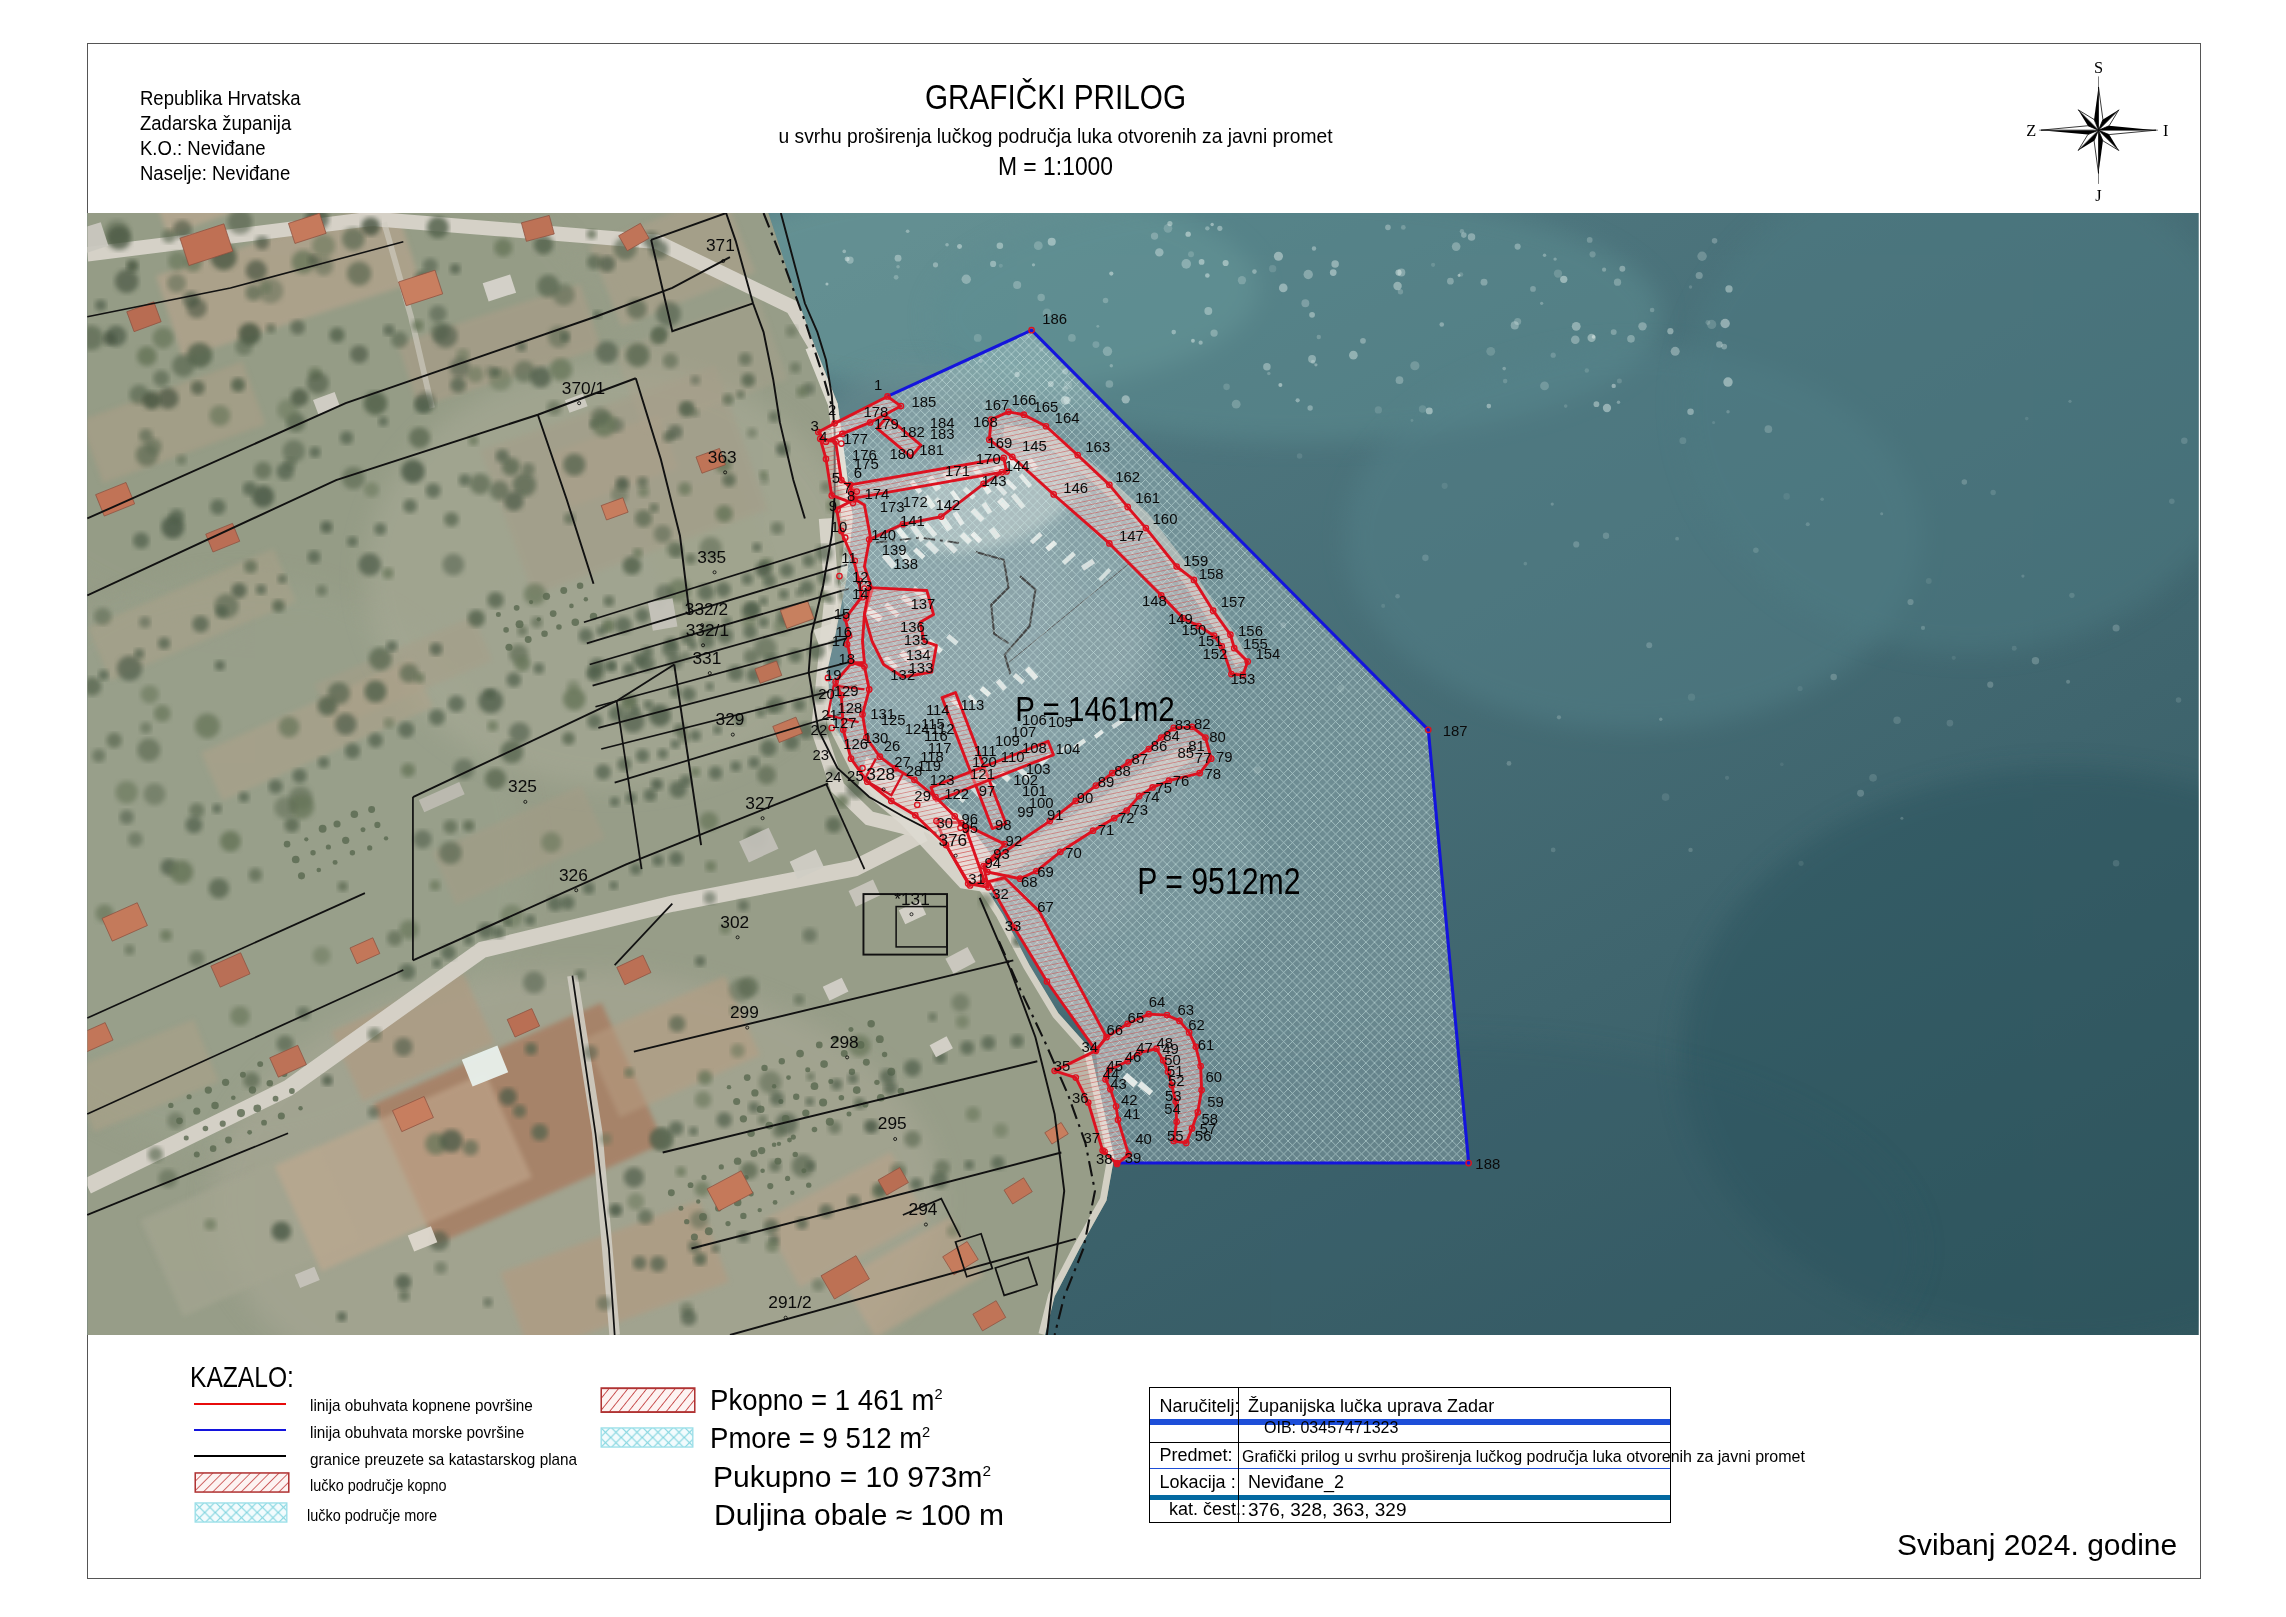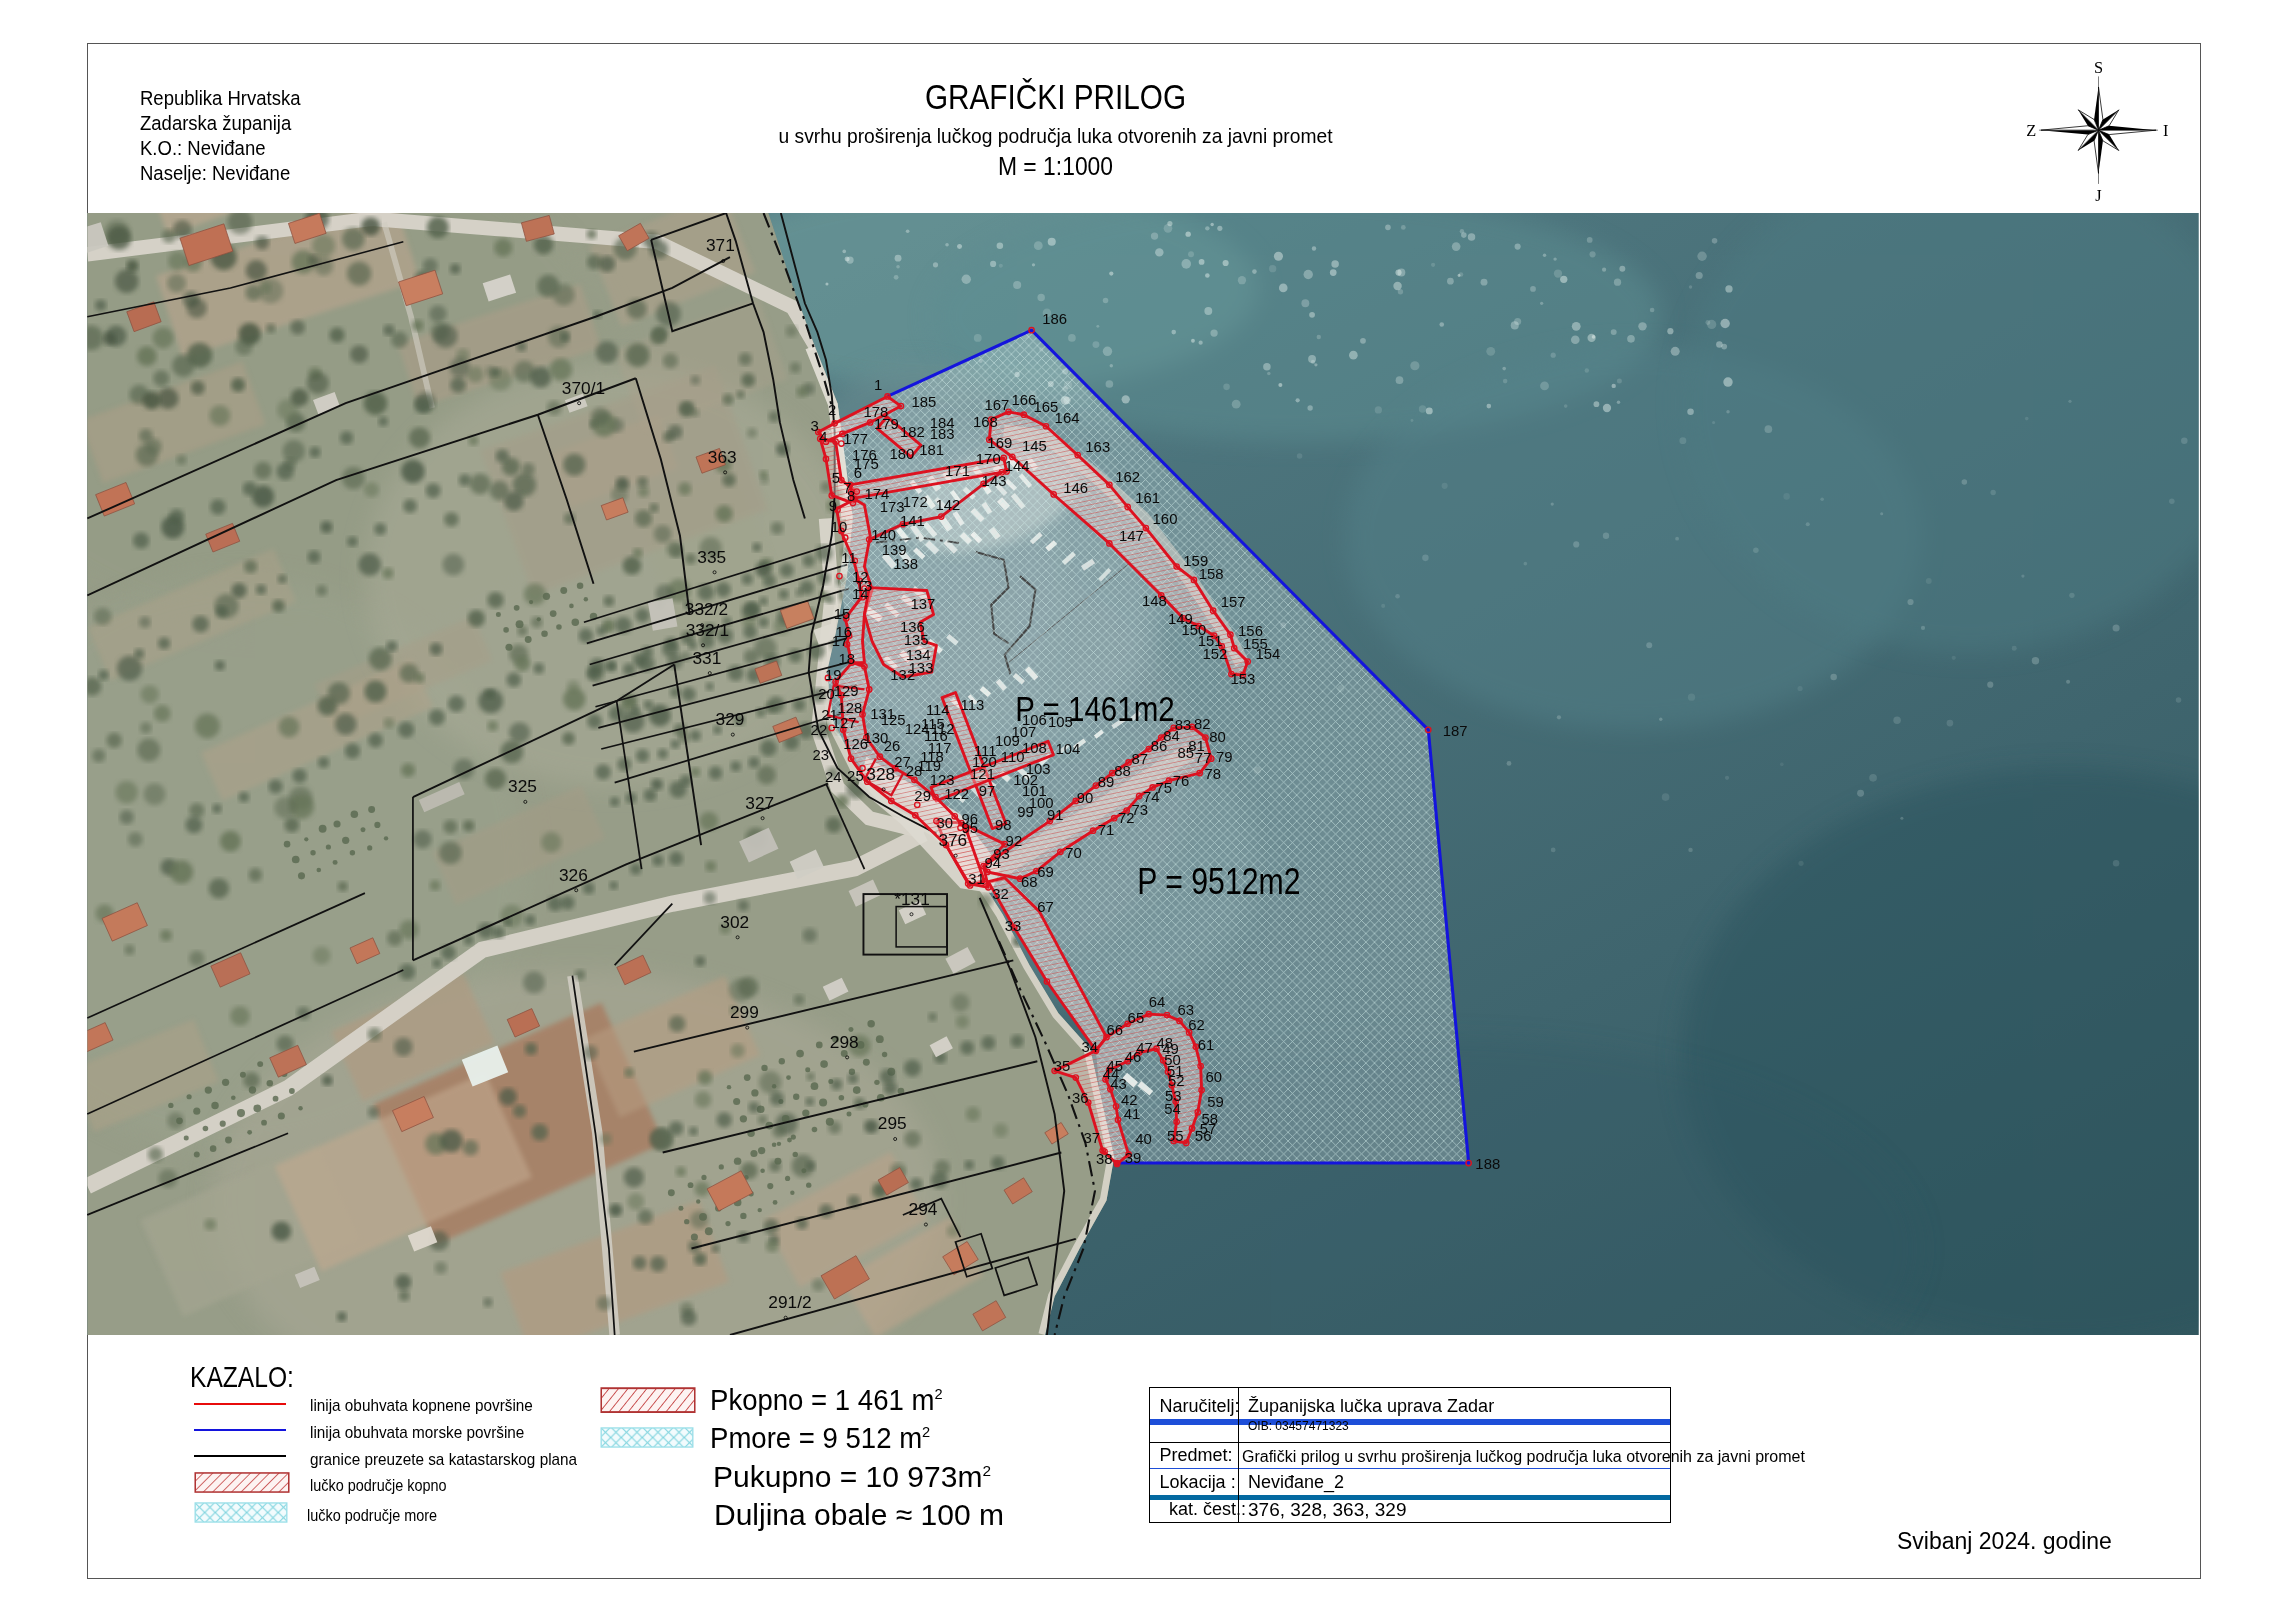--- a/index.html
+++ b/index.html
@@ -1768,33 +1768,33 @@
 <div class="abs" style="left:714px;top:1498px;font-size:30px;transform:scaleX(1.0);transform-origin:left top">Duljina obale ≈ 100 m</div>
 
 <div class="abs" style="left:1149px;top:1387px;width:520px;height:134px;border:1.7px solid #000">
 
 <div style="position:absolute;left:0;top:4px;width:100%;height:27px;border-bottom:6px solid #1d4ed8">
 <span style="position:absolute;left:9.6px;top:3.8px;font-size:18px">Naručitelj:</span>
 <span style="position:absolute;left:98px;top:3.8px;font-size:18px">Županijska lučka uprava Zadar</span>
     </div>
 
 <div style="position:absolute;left:0;top:27px;width:100%;height:27px;border-bottom:1px solid #000">
-<span style="position:absolute;left:98px;top:3.8px;font-size:12px">OIB: 03457471323</span>
+<span style="position:absolute;left:114px;top:3.8px;font-size:16px">OIB: 03457471323</span>
     </div>
 
 <div style="position:absolute;left:0;top:53px;width:100%;height:27px;border-bottom:1px solid #1d4ed8">
 <span style="position:absolute;left:9.6px;top:3.8px;font-size:18px">Predmet:</span>
 <span style="position:absolute;left:92px;top:6.7px;font-size:16px;white-space:nowrap">Grafički prilog u svrhu proširenja lučkog područja luka otvorenih za javni promet</span>
     </div>
 
 <div style="position:absolute;left:0;top:80px;width:100%;height:27px;border-bottom:5px solid #0369a1">
 <span style="position:absolute;left:9.6px;top:3.8px;font-size:18px">Lokacija :</span>
 <span style="position:absolute;left:98px;top:3.8px;font-size:18px">Neviđane_2</span>
     </div>
 
 <div style="position:absolute;left:0;top:107px;width:100%;height:27px">
 <span style="position:absolute;left:19px;top:3.8px;font-size:18px">kat. čest.:</span>
 <span style="position:absolute;left:98px;top:3.8px;font-size:19px">376, 328, 363, 329</span>
     </div>
 <div style="position:absolute;left:88px;top:0;width:0;height:134px;border-left:1px solid #000"></div>
 </div>
 
-<div class="abs" style="left:1897px;top:1528px;font-size:23px">Svibanj 2024. godine</div>
+<div class="abs" style="left:1897px;top:1528px;font-size:30px">Svibanj 2024. godine</div>
 
 </body></html>

